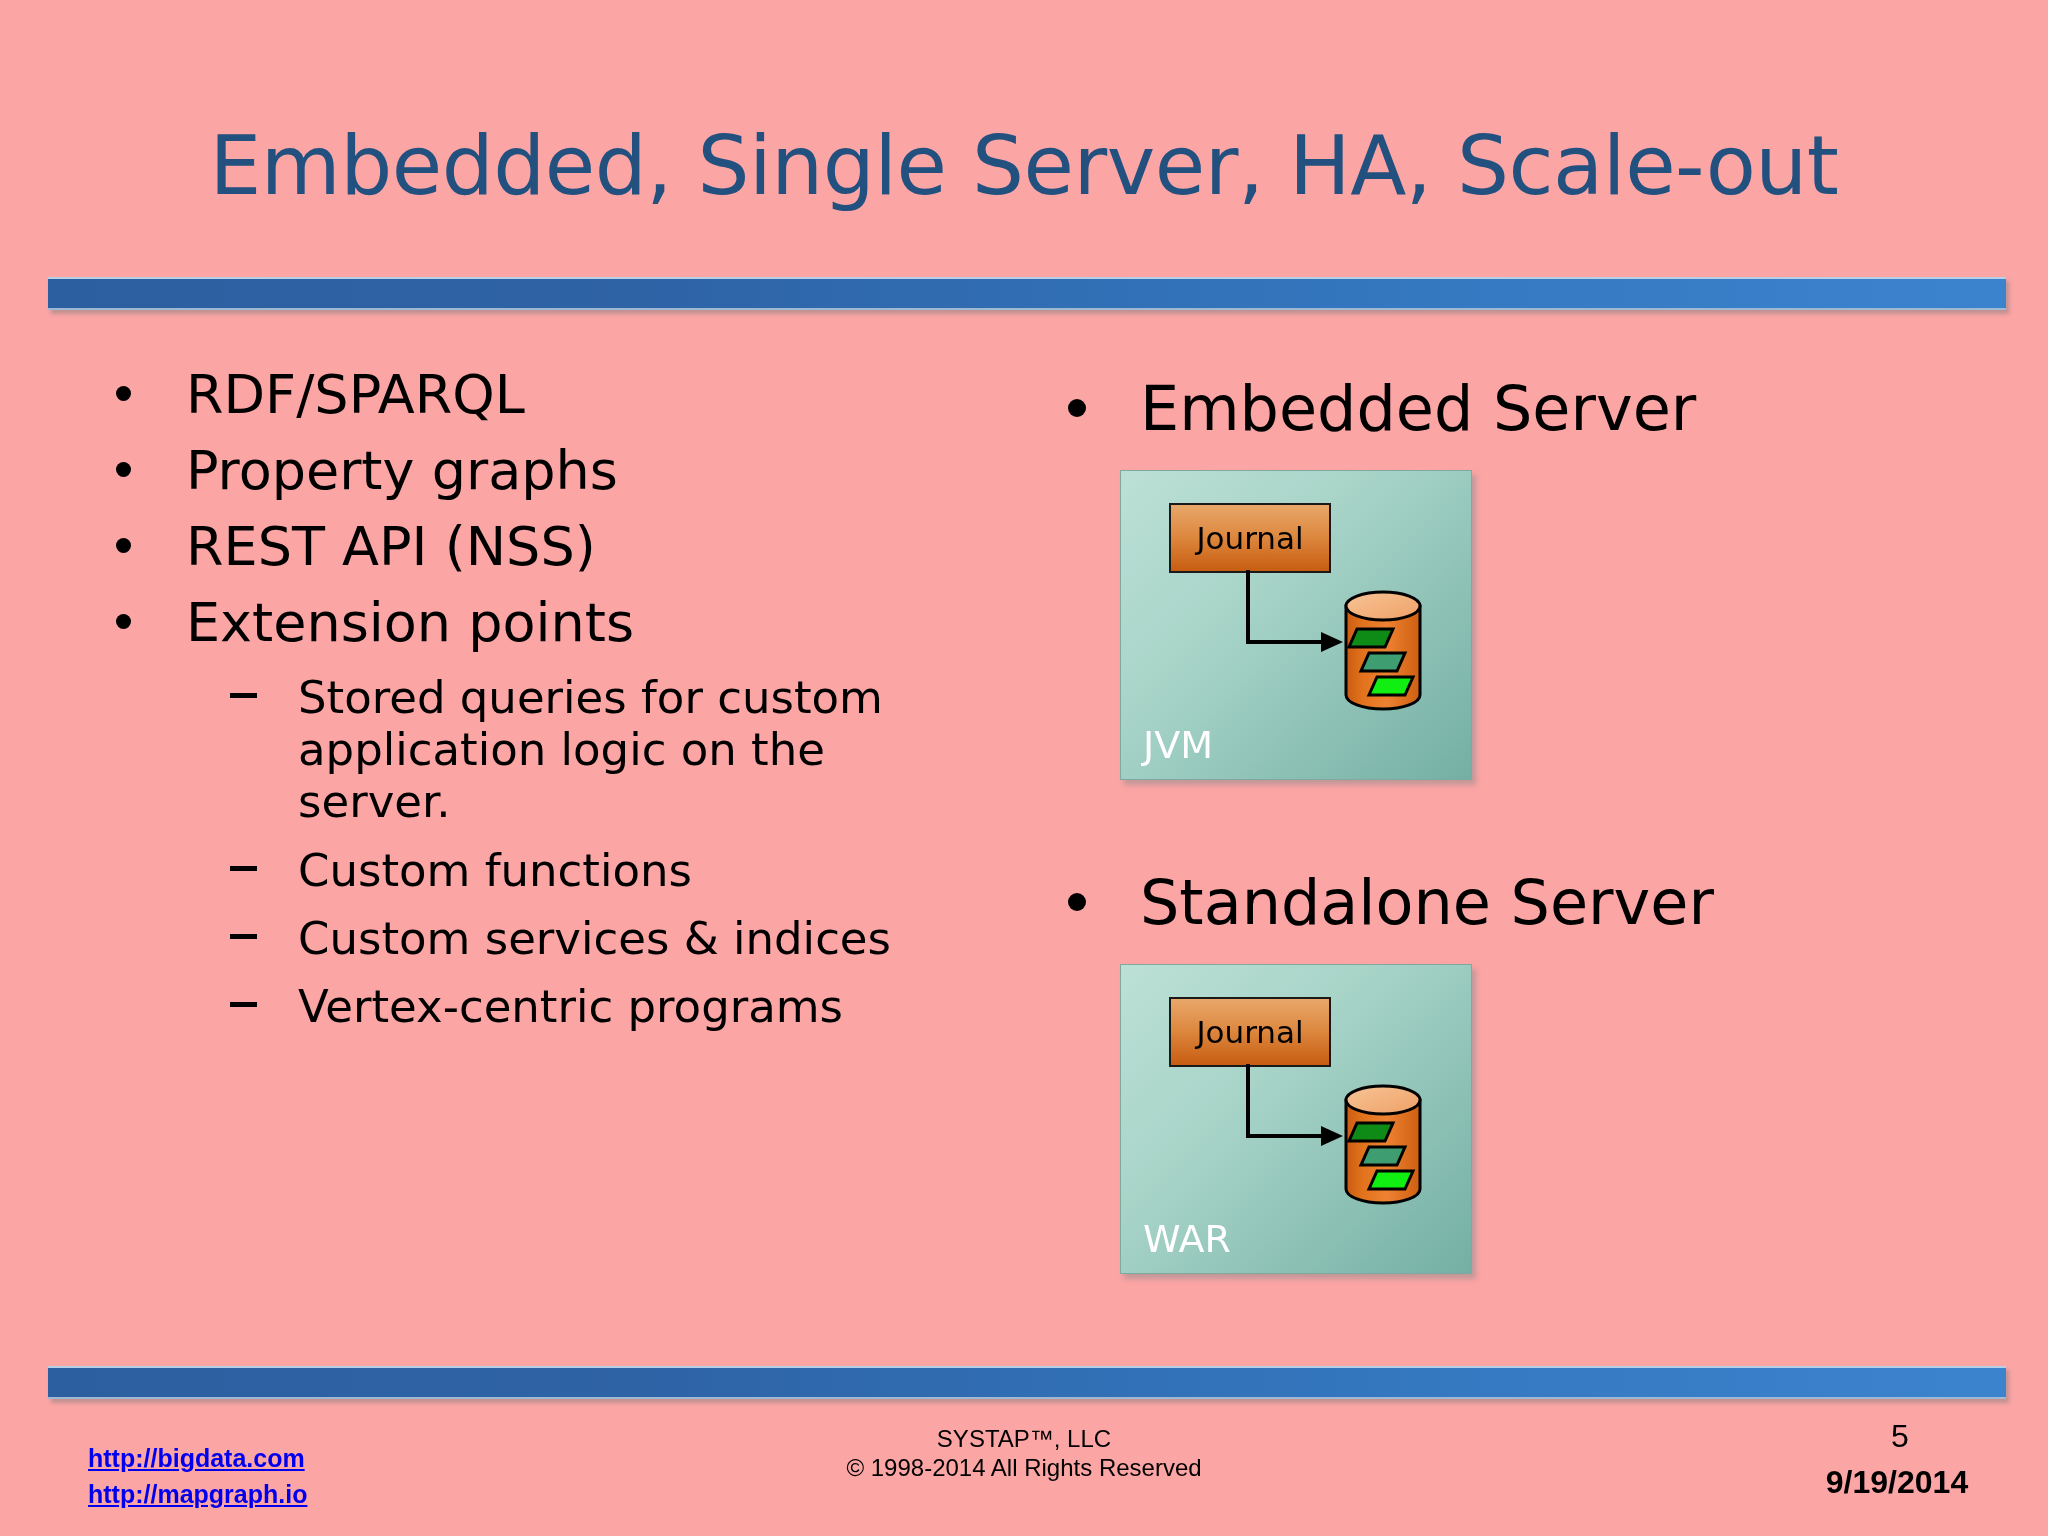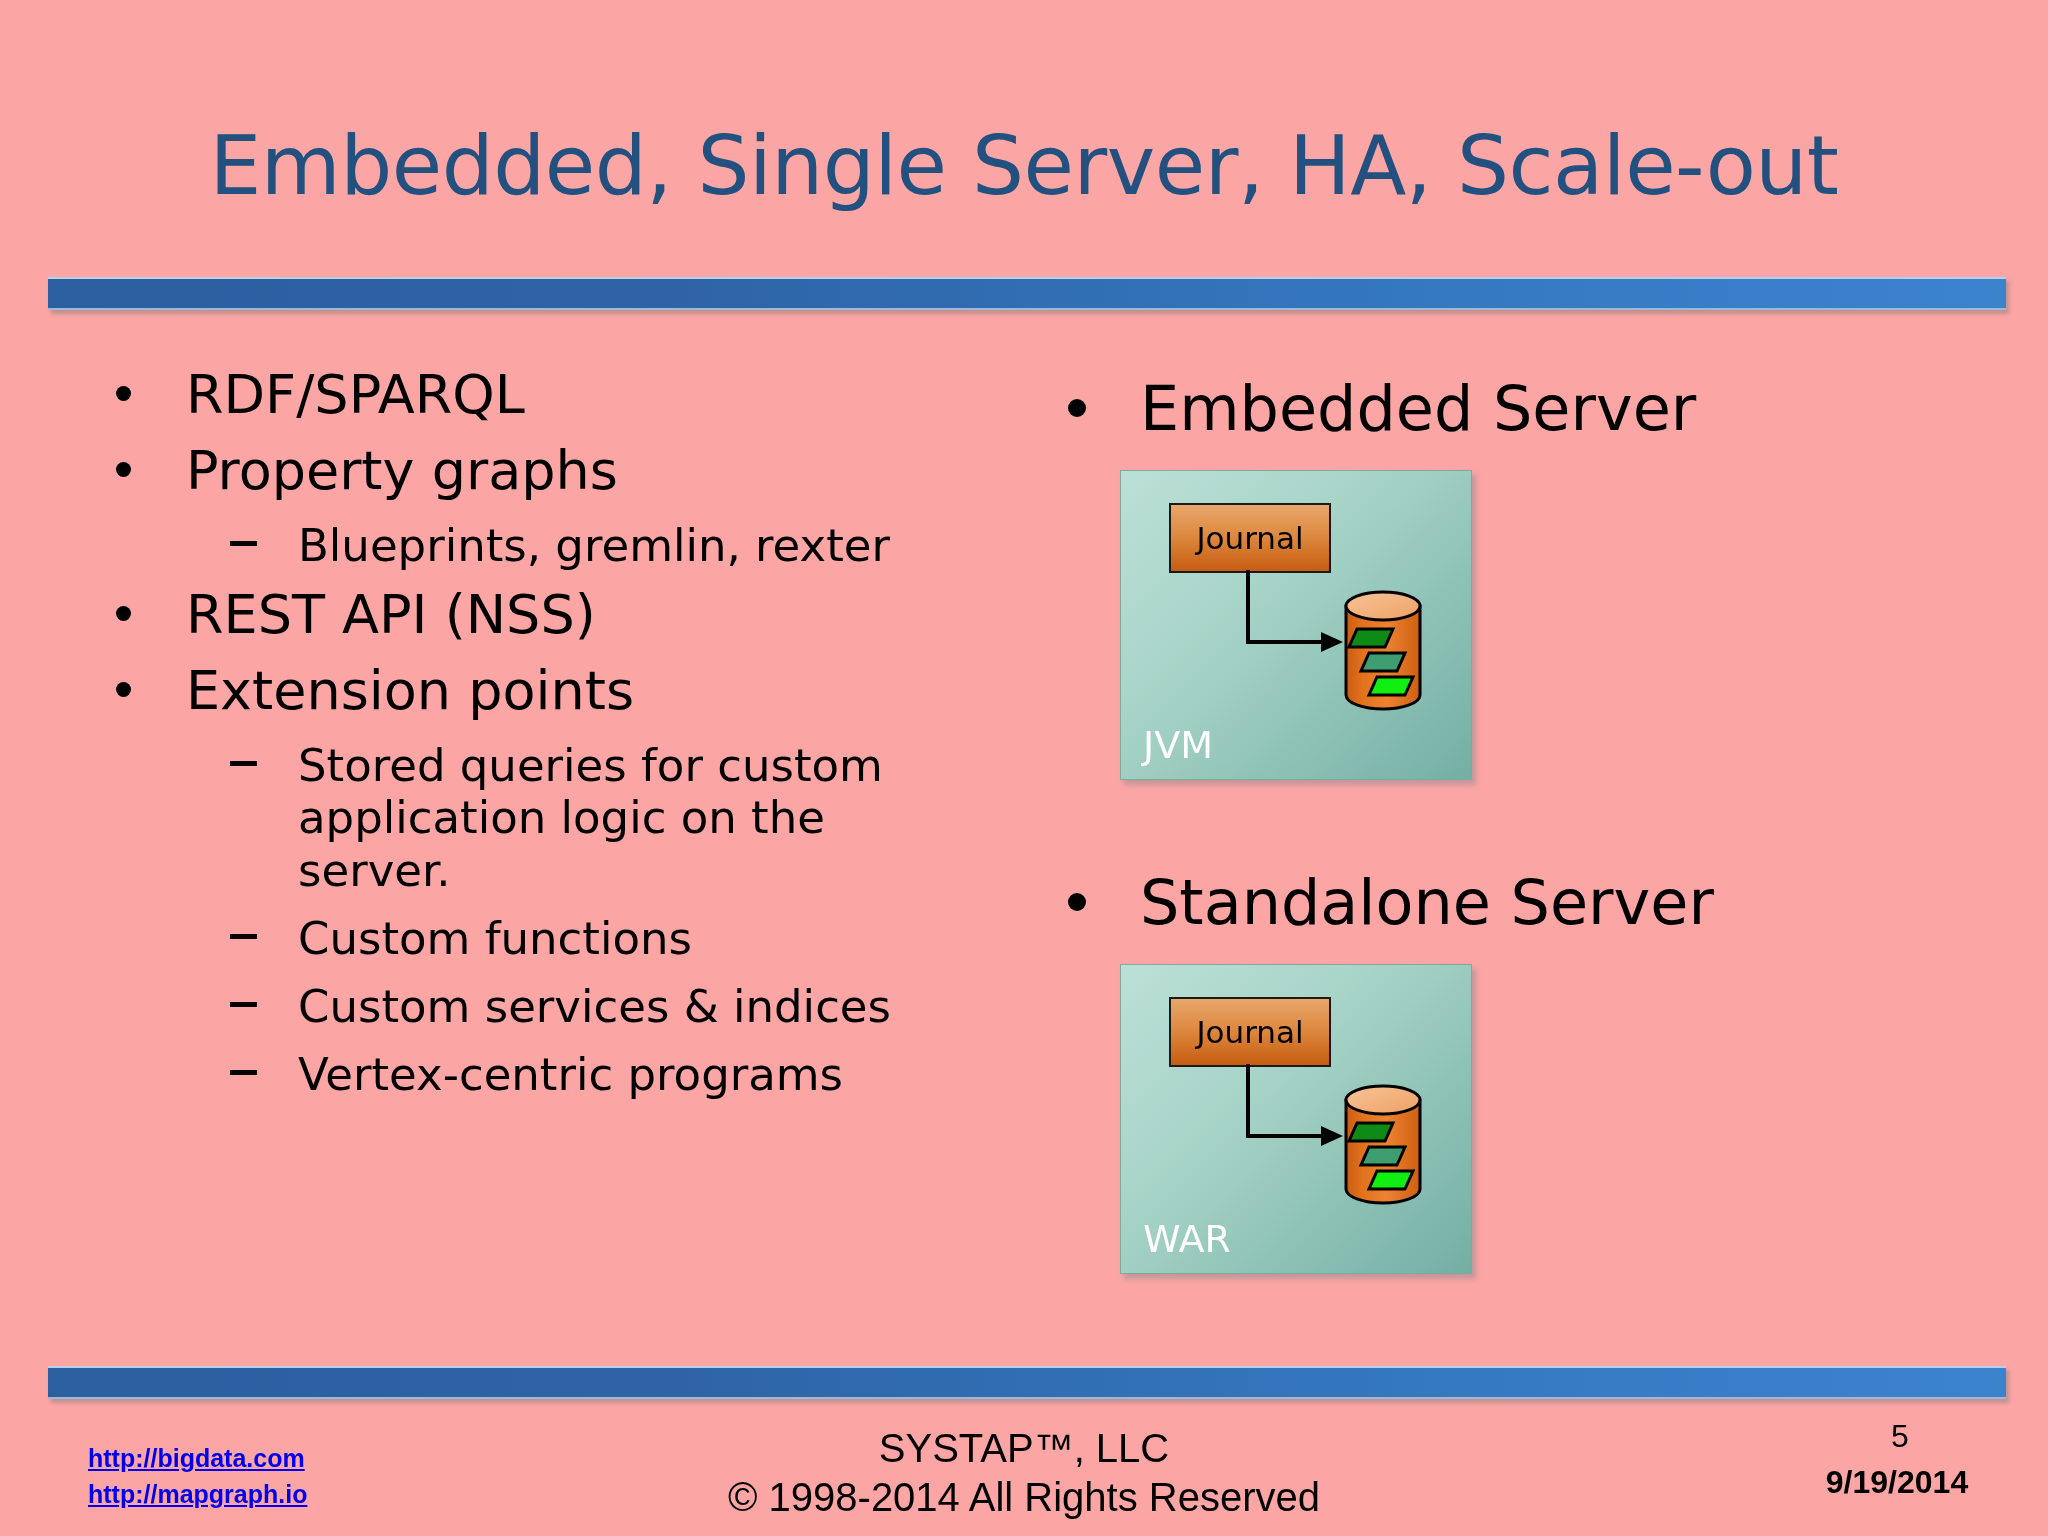--- a/index.html
+++ b/index.html
@@ -176,21 +176,21 @@
     text-decoration: underline;
     display: block;
   }
   .center-footer {
     position: absolute;
     left: 0;
     top: 1424px;
     width: 2048px;
     text-align: center;
     font-family: "Liberation Sans", sans-serif;
-    font-size: 40px;
+    font-size: 24px;
     color: #000;
     line-height: 1.22;
   }
   .page-num {
     position: absolute;
     right: 88px;
     top: 1418px;
     width: 120px;
     text-align: center;
     font-family: "Liberation Sans", sans-serif;
@@ -223,24 +223,20 @@
     <div class="b1">
       <span class="dot"></span>
       <span>RDF/SPARQL</span>
     </div>
 
     <div class="b1">
       <span class="dot"></span>
       <span>Property graphs</span>
     </div>
 
-    <div class="b2">
-      <span class="dash"></span>
-      <span>Blueprints, gremlin, rexter</span>
-    </div>
 
     <div class="b1">
       <span class="dot"></span>
       <span>REST API (NSS)</span>
     </div>
 
     <div class="b1">
       <span class="dot"></span>
       <span>Extension points</span>
     </div>

